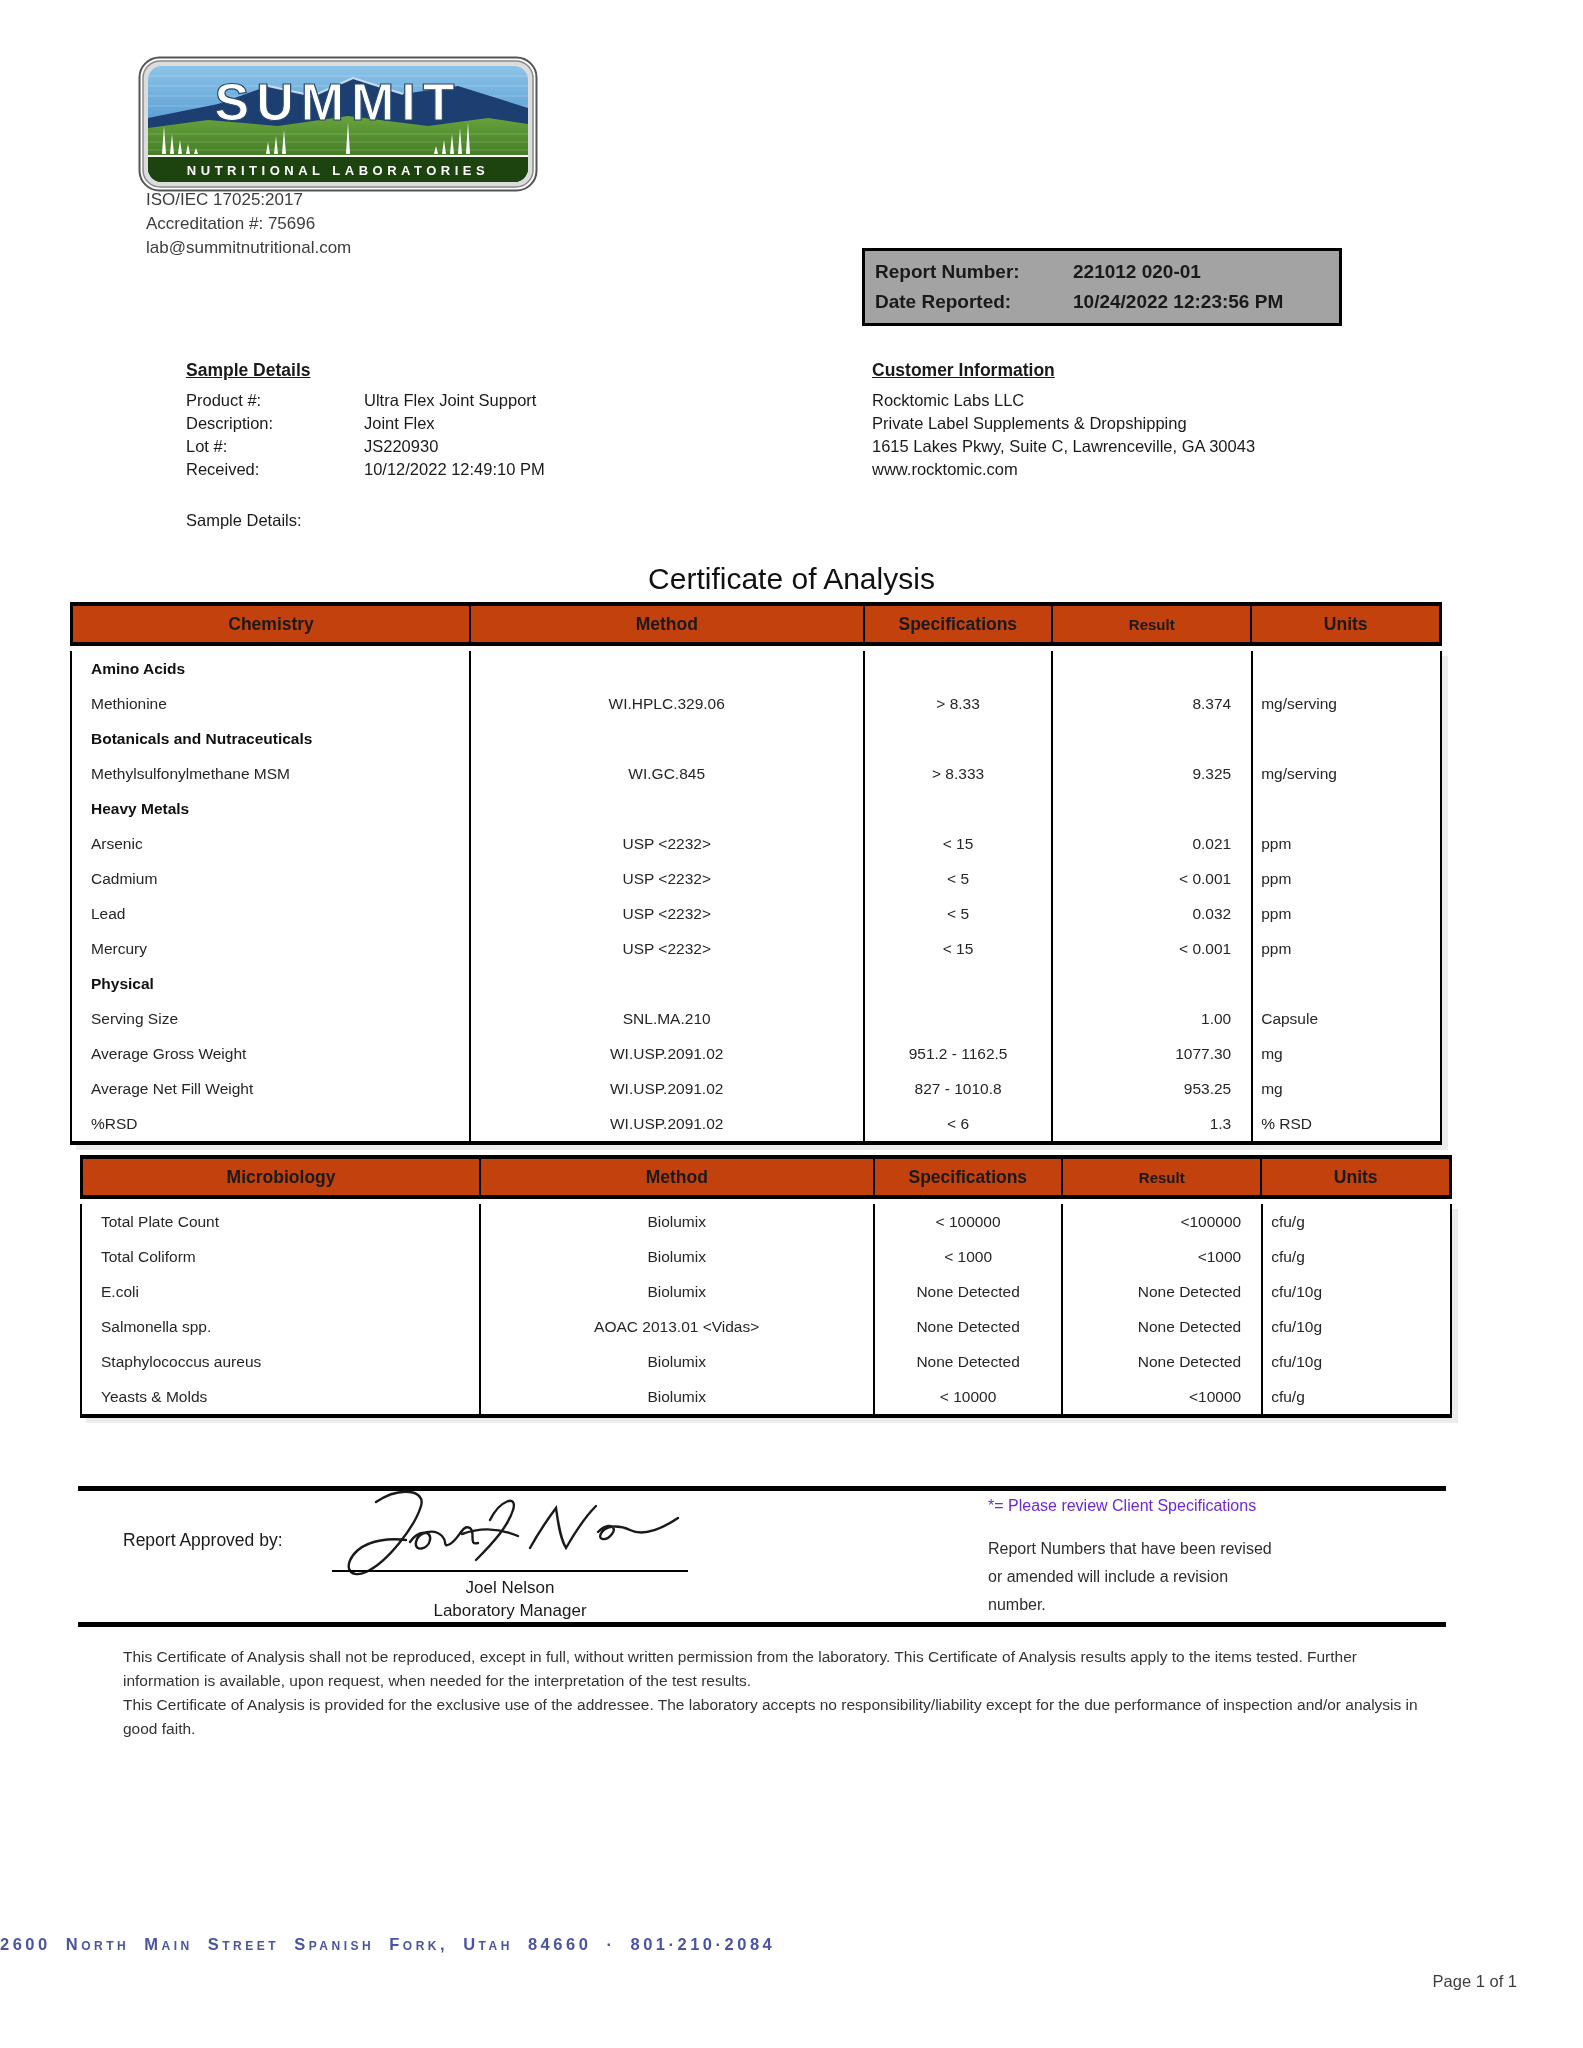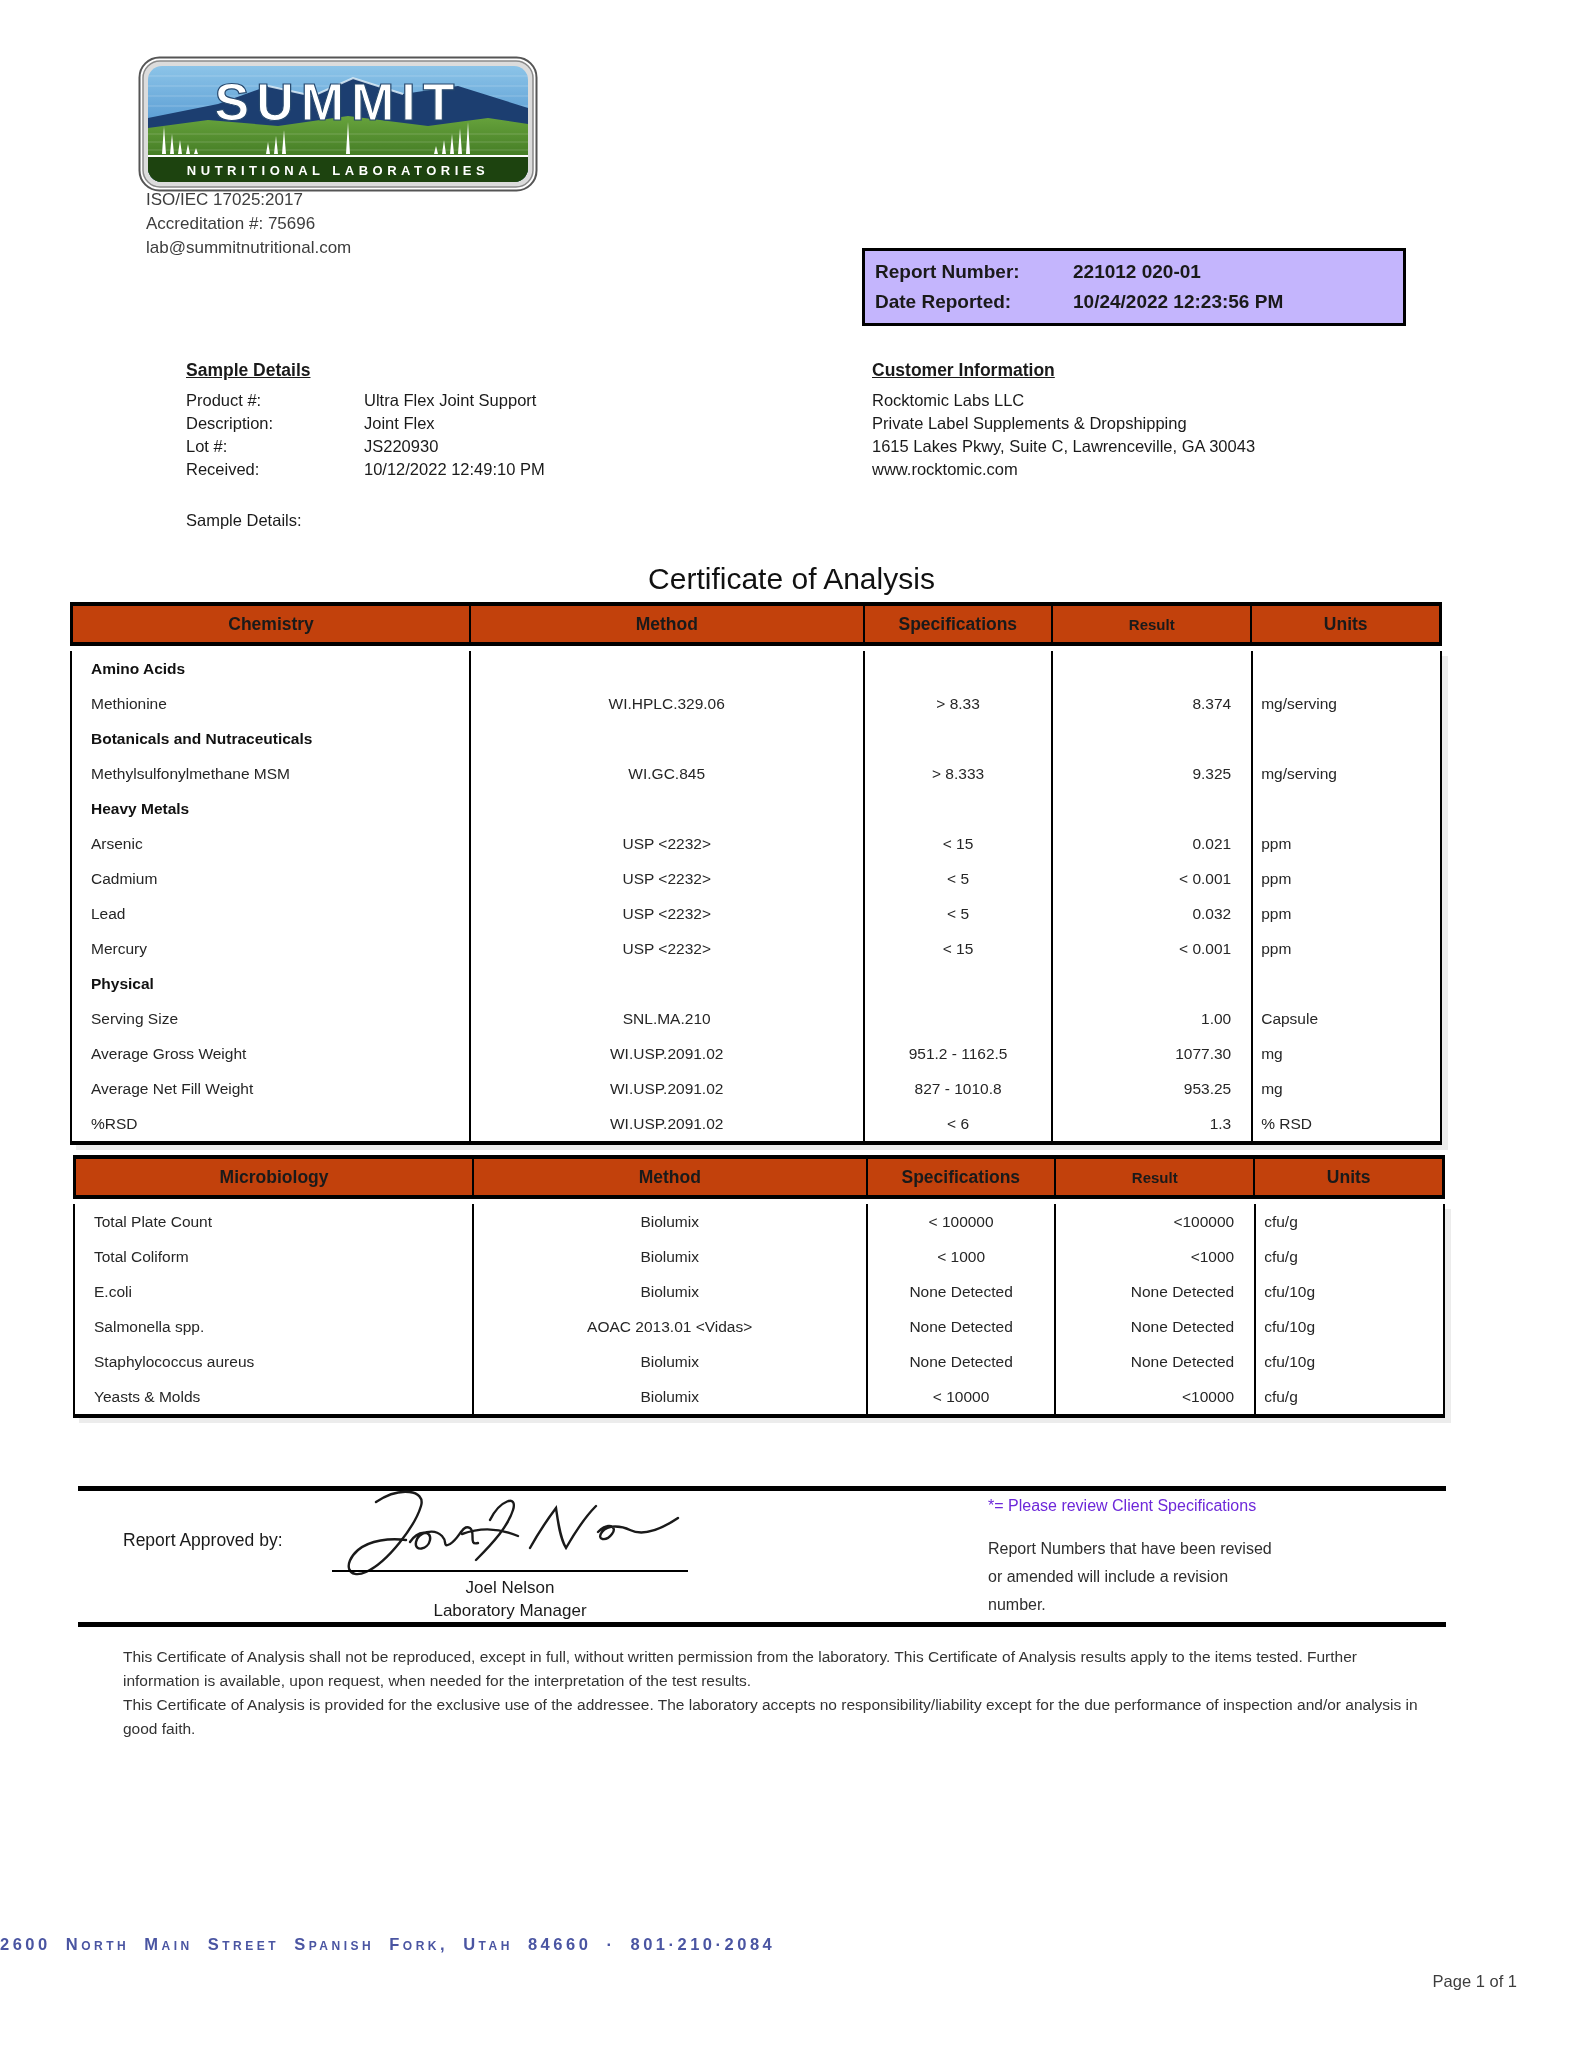--- a/index.html
+++ b/index.html
@@ -9,41 +9,41 @@
     font-family:"Liberation Sans","DejaVu Sans",sans-serif; color:#1a1a1a; overflow:hidden;
   }
 
   
   .logo-wrap { position:absolute; left:138px; top:50px; width:400px; height:136px;margin-top:6px; }
 
   
   .accred { position:absolute; left:146px; top:188px; font-size:17px; color:#3d3d3d; line-height:24px; }
 
   
-  .report-box { position:absolute; left:862px; top:248px; width:544px; border:3px solid #000; background:#c4b5fd; padding:6px 10px; }
+  .report-box { position:absolute; left:862px; top:248px; width:480px; border:3px solid #000; background:#a3a3a3; padding:6px 10px; }
   .report-box .rb-row { display:flex; line-height:30px; }
   .report-box .rb-label { width:198px; font-weight:bold; font-size:19px; }
   .report-box .rb-value { font-weight:bold; font-size:19px; }
 
   
   .info-title { font-weight:bold; font-size:17.5px; text-decoration:underline; margin-bottom:8px; }
   .sample-block { position:absolute; left:186px; top:360px; width:560px; }
   .sd-row { display:flex; font-size:16.5px; line-height:23px; }
   .sd-label { width:178px; }
   .sd-extra { margin-top:30px; font-size:16.5px; }
   .customer-block { position:absolute; left:872px; top:360px; width:560px; }
   .cust-line { font-size:16.5px; line-height:23px; }
 
   
   .coa-title { position:absolute; left:0; top:562px; width:100%; text-align:center; font-size:30px; color:#111; }
 
   
   .coa-table { position:absolute; width:1372px; }
   .coa-table.chem { left:70px; top:602px; }
-  .coa-table.micro { left:73px; top:1155px; }
+  .coa-table.micro { left:80px; top:1155px; }
   .coa-grid { display:grid; grid-template-columns:29% 28.8% 13.8% 14.6% 13.8%; }
   .coa-head { border:3px solid #000; border-top-width:4px; border-bottom-width:4px; background:#c2410c; }
   .coa-hcell { height:36px; display:flex; align-items:center; justify-content:center;
                font-weight:bold; font-size:17.5px; border-left:2px solid #000; }
   .coa-hcell:first-child { border-left:none; }
   .coa-hcell.small { font-size:15px; }
   .coa-body { margin-top:5px; border-left:2px solid #000; border-right:2px solid #000;
               border-bottom:4px solid #000; box-shadow:6px 5px 0 #ececec; background:#fff; }
   .coa-cell { height:35px; display:flex; align-items:center; font-size:15.5px; color:#262626;
               border-left:2px solid #000; overflow:hidden; }

